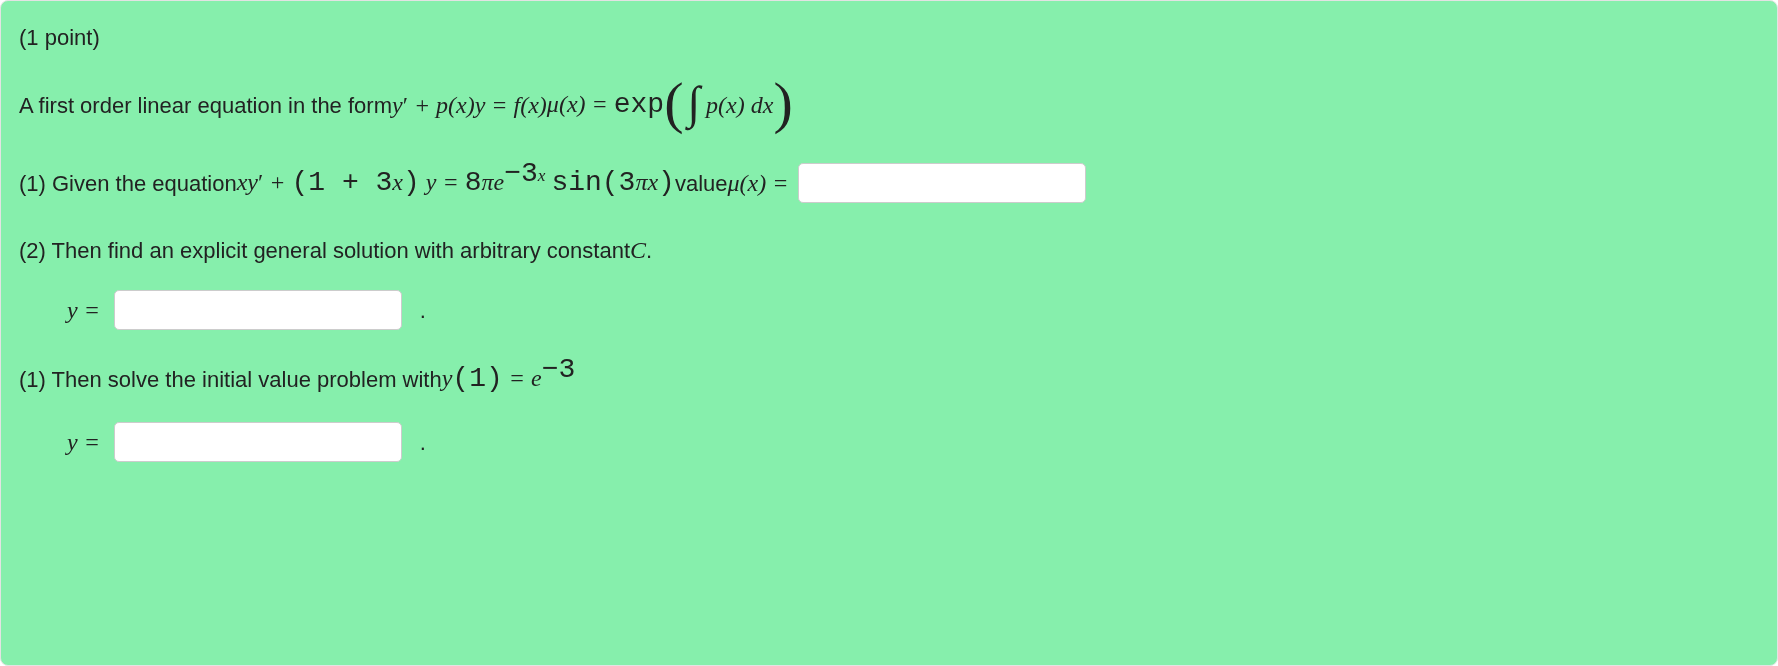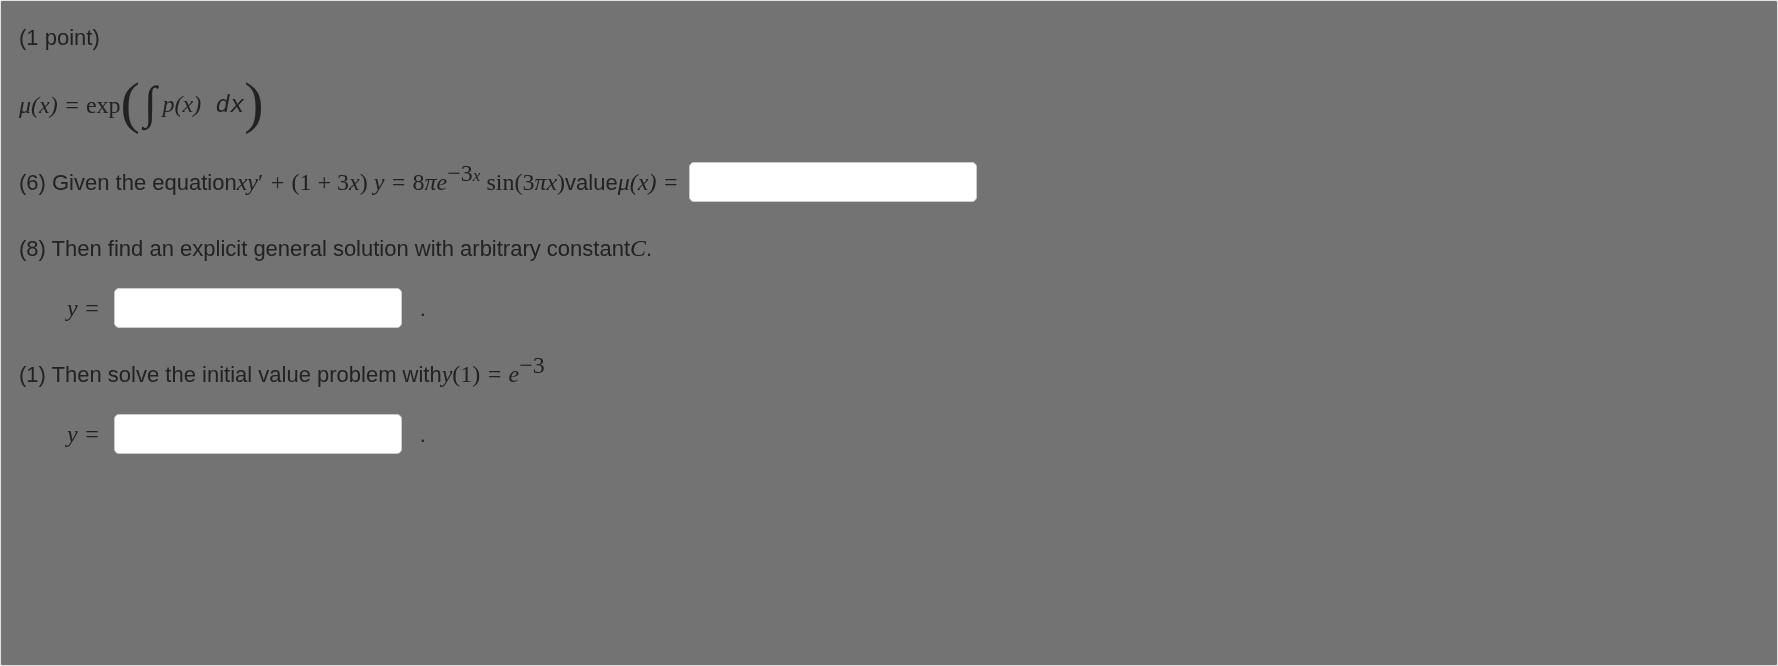--- a/index.html
+++ b/index.html
@@ -7,46 +7,46 @@
     padding: 0;
     width: 1778px;
     height: 666px;
     background: #ffffff;
     font-family: Arial, Helvetica, sans-serif;
   }
   .panel {
     box-sizing: border-box;
     width: 1778px;
     height: 666px;
-    background: #737373;
+    background: #86efac;
     border: 1px solid #e3e3e3;
-    border-radius: 2px;
+    border-radius: 8px;
     padding: 20px 18px;
     color: #222;
     font-size: 22px;
     line-height: 1.5;
   }
   .row {
     margin-bottom: 28px;
     display: flex;
     flex-wrap: wrap;
     align-items: center;
   }
   .row.tight {
     margin-bottom: 22px;
   }
   .mvar {
     font-family: "Times New Roman", Times, serif;
     font-style: italic;
     font-size: 24px;
   }
   .mop {
-    font-family: Liberation Serif, serif;
+    font-family: Liberation Mono, monospace;
     font-style: normal;
-    font-size: 24px;
+    font-size: 28px;
   }
   .indent {
     padding-left: 48px;
   }
   input.answer {
     height: 40px;
     width: 288px;
     border: 1px solid #ccc;
     border-radius: 5px;
     background: #fff;
@@ -94,40 +94,42 @@
 </head>
 <body>
 
 <div class="panel">
 
   <div class="row tight">
     <span>(1 point)</span>
   </div>
 
   <div class="row">
+    <span>A first order linear equation in the form </span>
+    <span class="mvar">y<span class="prime">′</span> + p(x)y = f(x)</span>
     <span class="mvar">μ(x) = <span class="mop">exp</span></span>
     <span class="intexpr">
       <span class="bigparen">(</span>
       <span class="intsign">∫</span>
-      <span class="mvar" style="white-space:nowrap;">p(x)<span style="font-style:italic;font-family:Liberation Mono, monospace;"> dx</span></span>
+      <span class="mvar" style="white-space:nowrap;">p(x)<span style="font-style:italic;"> dx</span></span>
       <span class="bigparen">)</span>
     </span>
   </div>
 
   <div class="row">
-    <span>(6) Given the equation </span>
+    <span>(1) Given the equation </span>
     <span class="mvar">xy<span class="prime">′</span> + <span class="mop">(1 + 3</span>x<span class="mop">)</span> y = <span class="mop">8</span>πe<sup><span class="mop">−3</span>x</sup> <span class="mop">sin(3</span>πx<span class="mop">)</span></span>
     <span> value </span>
     <span class="mvar">μ(x) =</span>
     <span style="width:10px;"></span>
     <input class="answer" type="text" style="">
   </div>
 
   <div class="row tight">
-    <span>(8) Then find an explicit general solution with arbitrary constant </span>
+    <span>(2) Then find an explicit general solution with arbitrary constant </span>
     <span class="mvar">C</span>
     <span>.</span>
   </div>
 
   <div class="row indent">
     <span class="mvar">y =</span>
     <span style="width:14px;"></span>
     <input class="answer" type="text" style="">
     <span class="period">.</span>
   </div>

